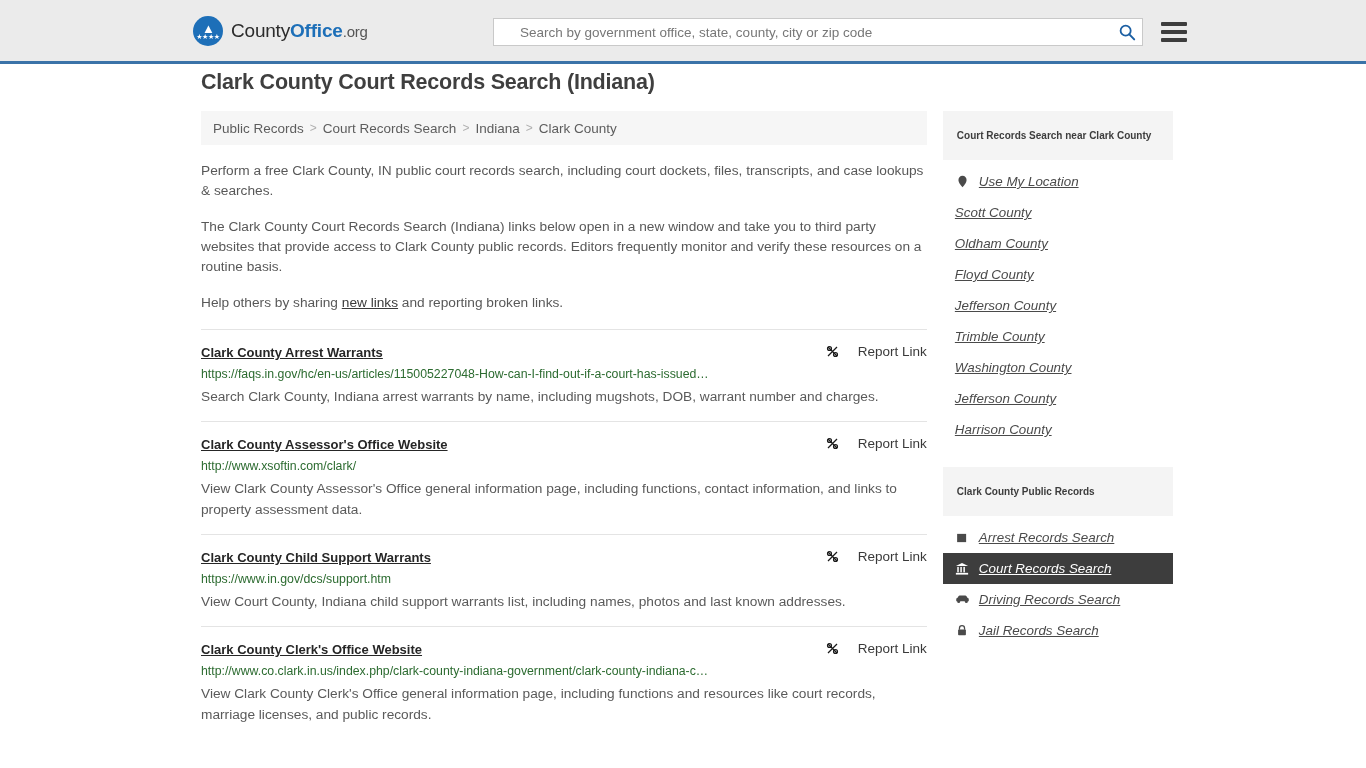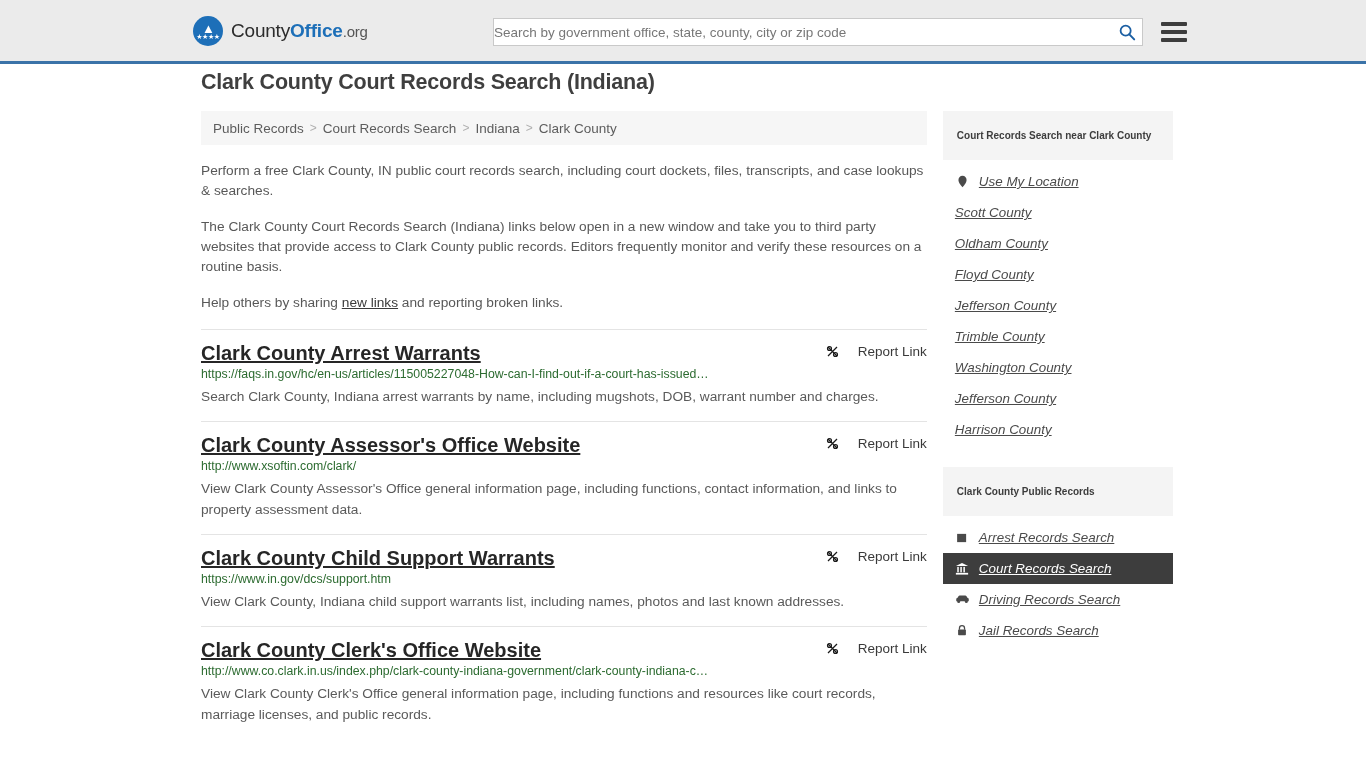--- a/index.html
+++ b/index.html
@@ -59,21 +59,21 @@
     display: flex;
     align-items: center;
   }
   .search-box {
     width: 650px;
     height: 28px;
     background: #ffffff;
     border: 1px solid #c9c9c9;
     display: flex;
     align-items: center;
-    padding: 0 6px 0 0;
+    padding: 0 6px 0 26px;
   }
   .search-box input {
     flex: 1;
     border: none;
     outline: none;
     font-family: "Liberation Sans", sans-serif;
     font-size: 13.5px;
     color: #555;
     background: transparent;
   }
@@ -137,21 +137,21 @@
     border-top: 1px solid #e4e4e4;
     padding: 14px 0 14px 0;
   }
   .result:first-of-type { border-top: 1px solid #e4e4e4; }
   .result-head {
     display: flex;
     align-items: flex-start;
     justify-content: space-between;
   }
   .result-title {
-    font-size: 20px;
+    font-size: 13px;
     font-weight: bold;
     color: #262626;
     text-decoration: underline;
     cursor: pointer;
     line-height: 18px;
   }
   .report-link {
     display: flex;
     align-items: center;
     gap: 18px;
@@ -321,21 +321,21 @@
                 <svg viewBox="0 0 20 20" width="15" height="15">
                   <path d="M4 4 L16 16 M16 4 L4 16" stroke="#1a1a1a" stroke-width="1.7" fill="none"></path>
                   <circle cx="6" cy="6" r="2.6" fill="none" stroke="#1a1a1a" stroke-width="1.7"></circle>
                   <circle cx="14" cy="14" r="2.6" fill="none" stroke="#1a1a1a" stroke-width="1.7"></circle>
                 </svg>
               </span>
               <span class="rl-label">Report Link</span>
             </div>
           </div>
           <a class="result-url">https://www.in.gov/dcs/support.htm</a>
-          <div class="result-desc">View Clark County, Indiana child support warrants list, including names, photos and last known addresses.</div>
+          <div class="result-desc">View Court County, Indiana child support warrants list, including names, photos and last known addresses.</div>
         </div>
 
         <div class="result">
           <div class="result-head">
             <a class="result-title">Clark County Clerk's Office Website</a>
             <div class="report-link">
               <span class="unlink-icon">
                 <svg viewBox="0 0 20 20" width="15" height="15">
                   <path d="M4 4 L16 16 M16 4 L4 16" stroke="#1a1a1a" stroke-width="1.7" fill="none"></path>
                   <circle cx="6" cy="6" r="2.6" fill="none" stroke="#1a1a1a" stroke-width="1.7"></circle>

